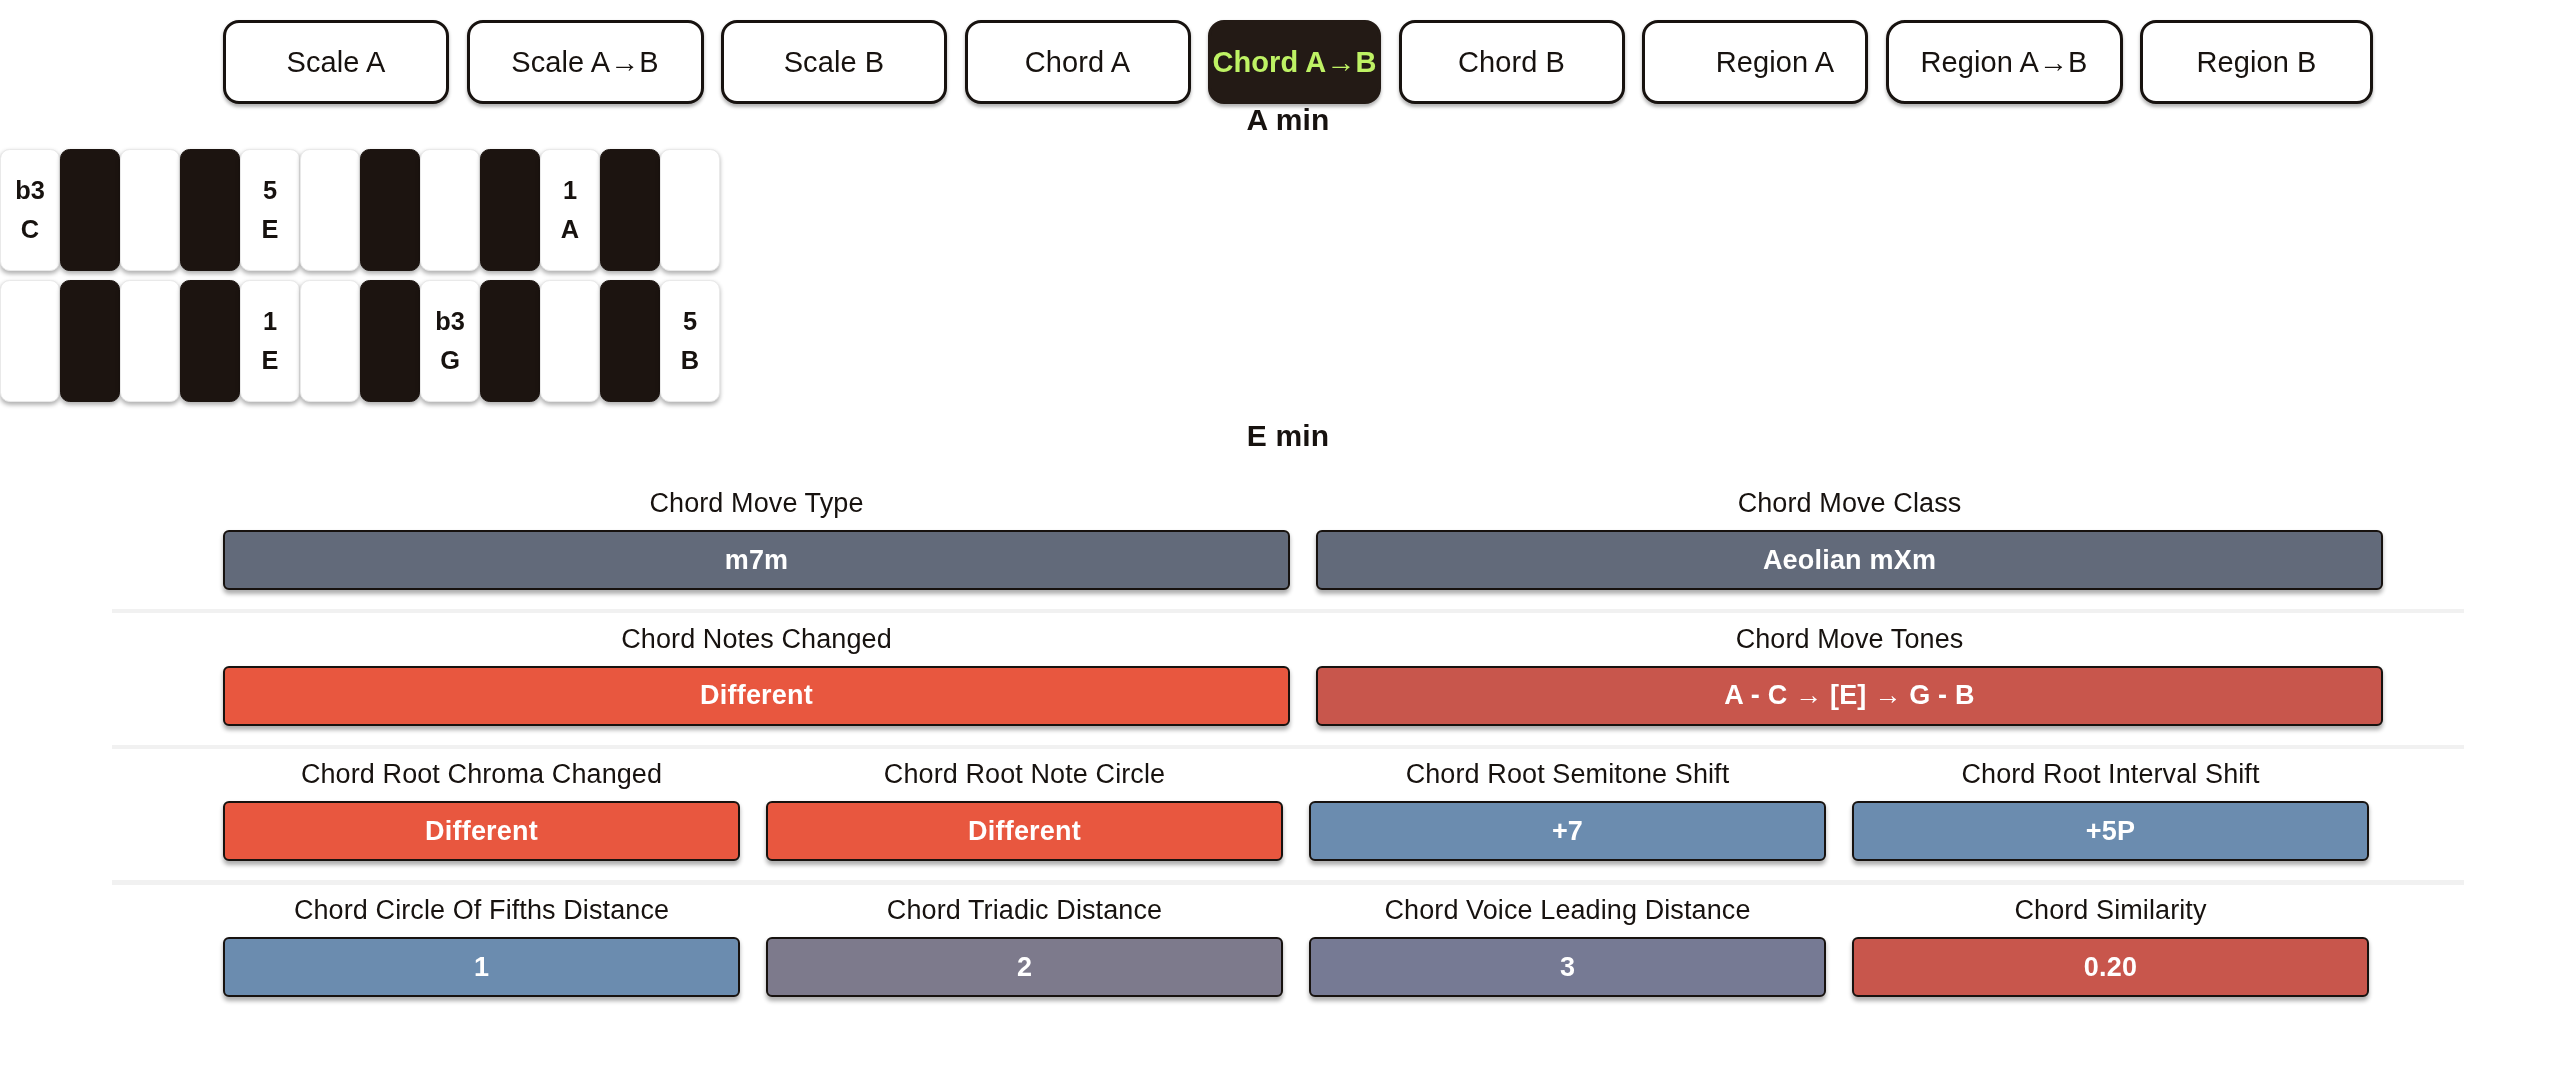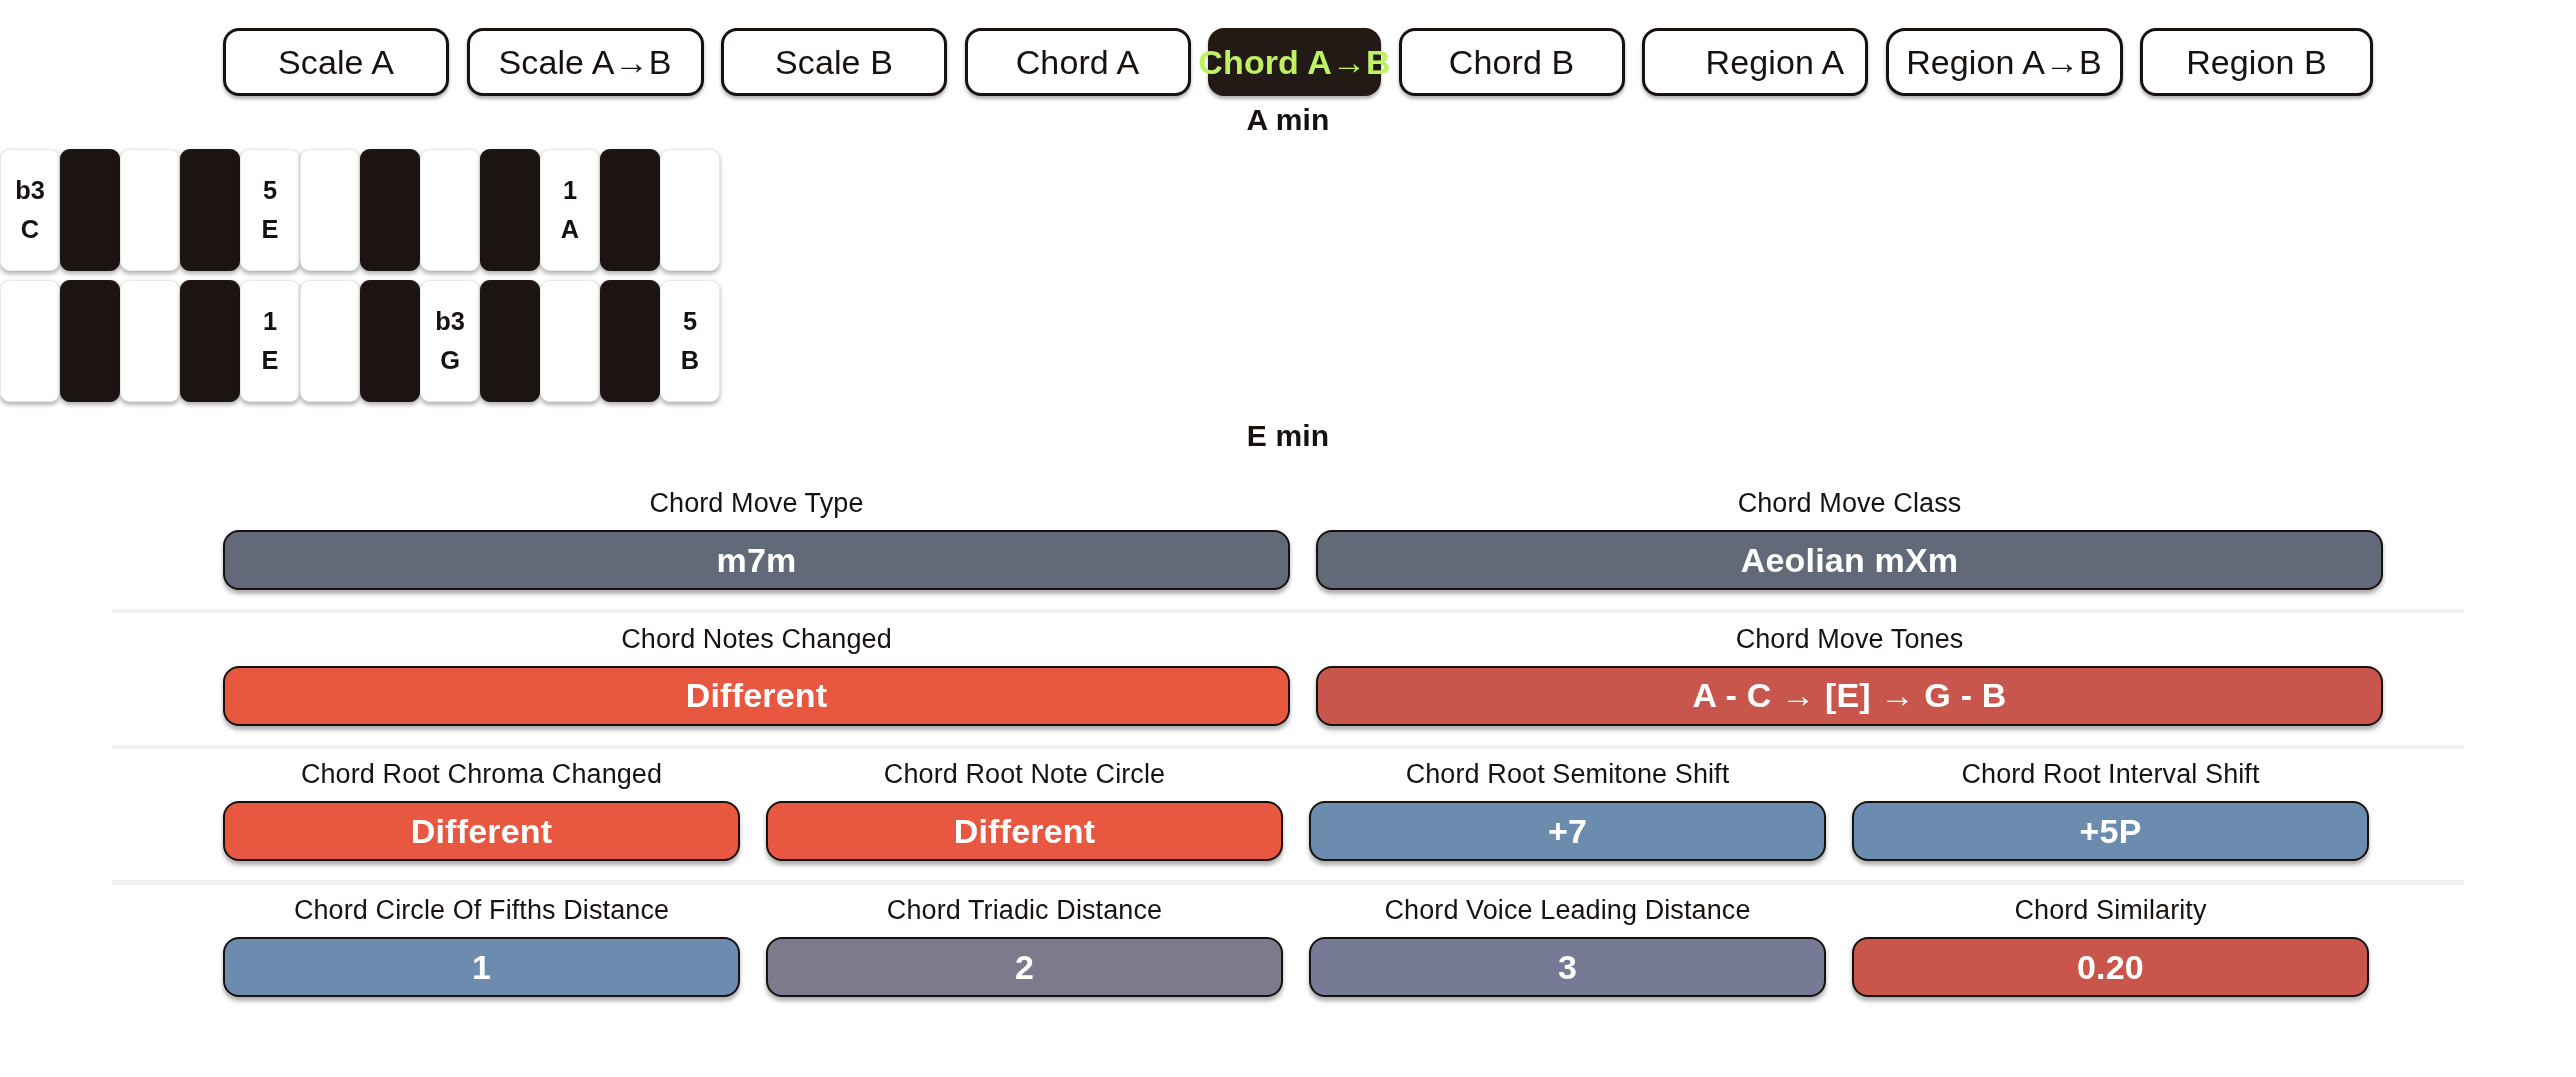--- a/index.html
+++ b/index.html
@@ -21,26 +21,26 @@
 
   
   .tabbar {
     display: flex;
     align-items: center;
     gap: 17.5px;
     padding: 10.5px 0 0 223px;
     height: 86px;
   }
   .tab {
-    height: 68px;
+    height: 84px;
     border: 3.5px solid #17120f;
     border-radius: 16px;
     background: #ffffff;
     color: #17120f;
-    font-size: 34px;
+    font-size: 29px;
     font-weight: 400;
     display: flex;
     align-items: center;
     justify-content: center;
     white-space: nowrap;
     box-shadow: 0 2.6px 3.5px rgba(0,0,0,0.30);
     cursor: pointer;
     letter-spacing: 0.1px;
     margin-top: 28px;
   }
@@ -137,26 +137,26 @@
     color: #17120f;
     line-height: 1;
     padding-bottom: 13px;
     white-space: nowrap;
     letter-spacing: 0.1px;
   }
 
   .pill {
     height: 60px;
     border: 2.6px solid #17120f;
-    border-radius: 16px;
+    border-radius: 6px;
     display: flex;
     align-items: center;
     justify-content: center;
     color: #ffffff;
-    font-size: 34px;
+    font-size: 27px;
     font-weight: 700;
     box-shadow: 0 3.5px 4.4px rgba(0,0,0,0.32);
     white-space: nowrap;
     cursor: pointer;
     letter-spacing: 0.2px;
   }
 
   .w-half  { width: 1067px; }
   .w-quart { width: 517px; }
 

